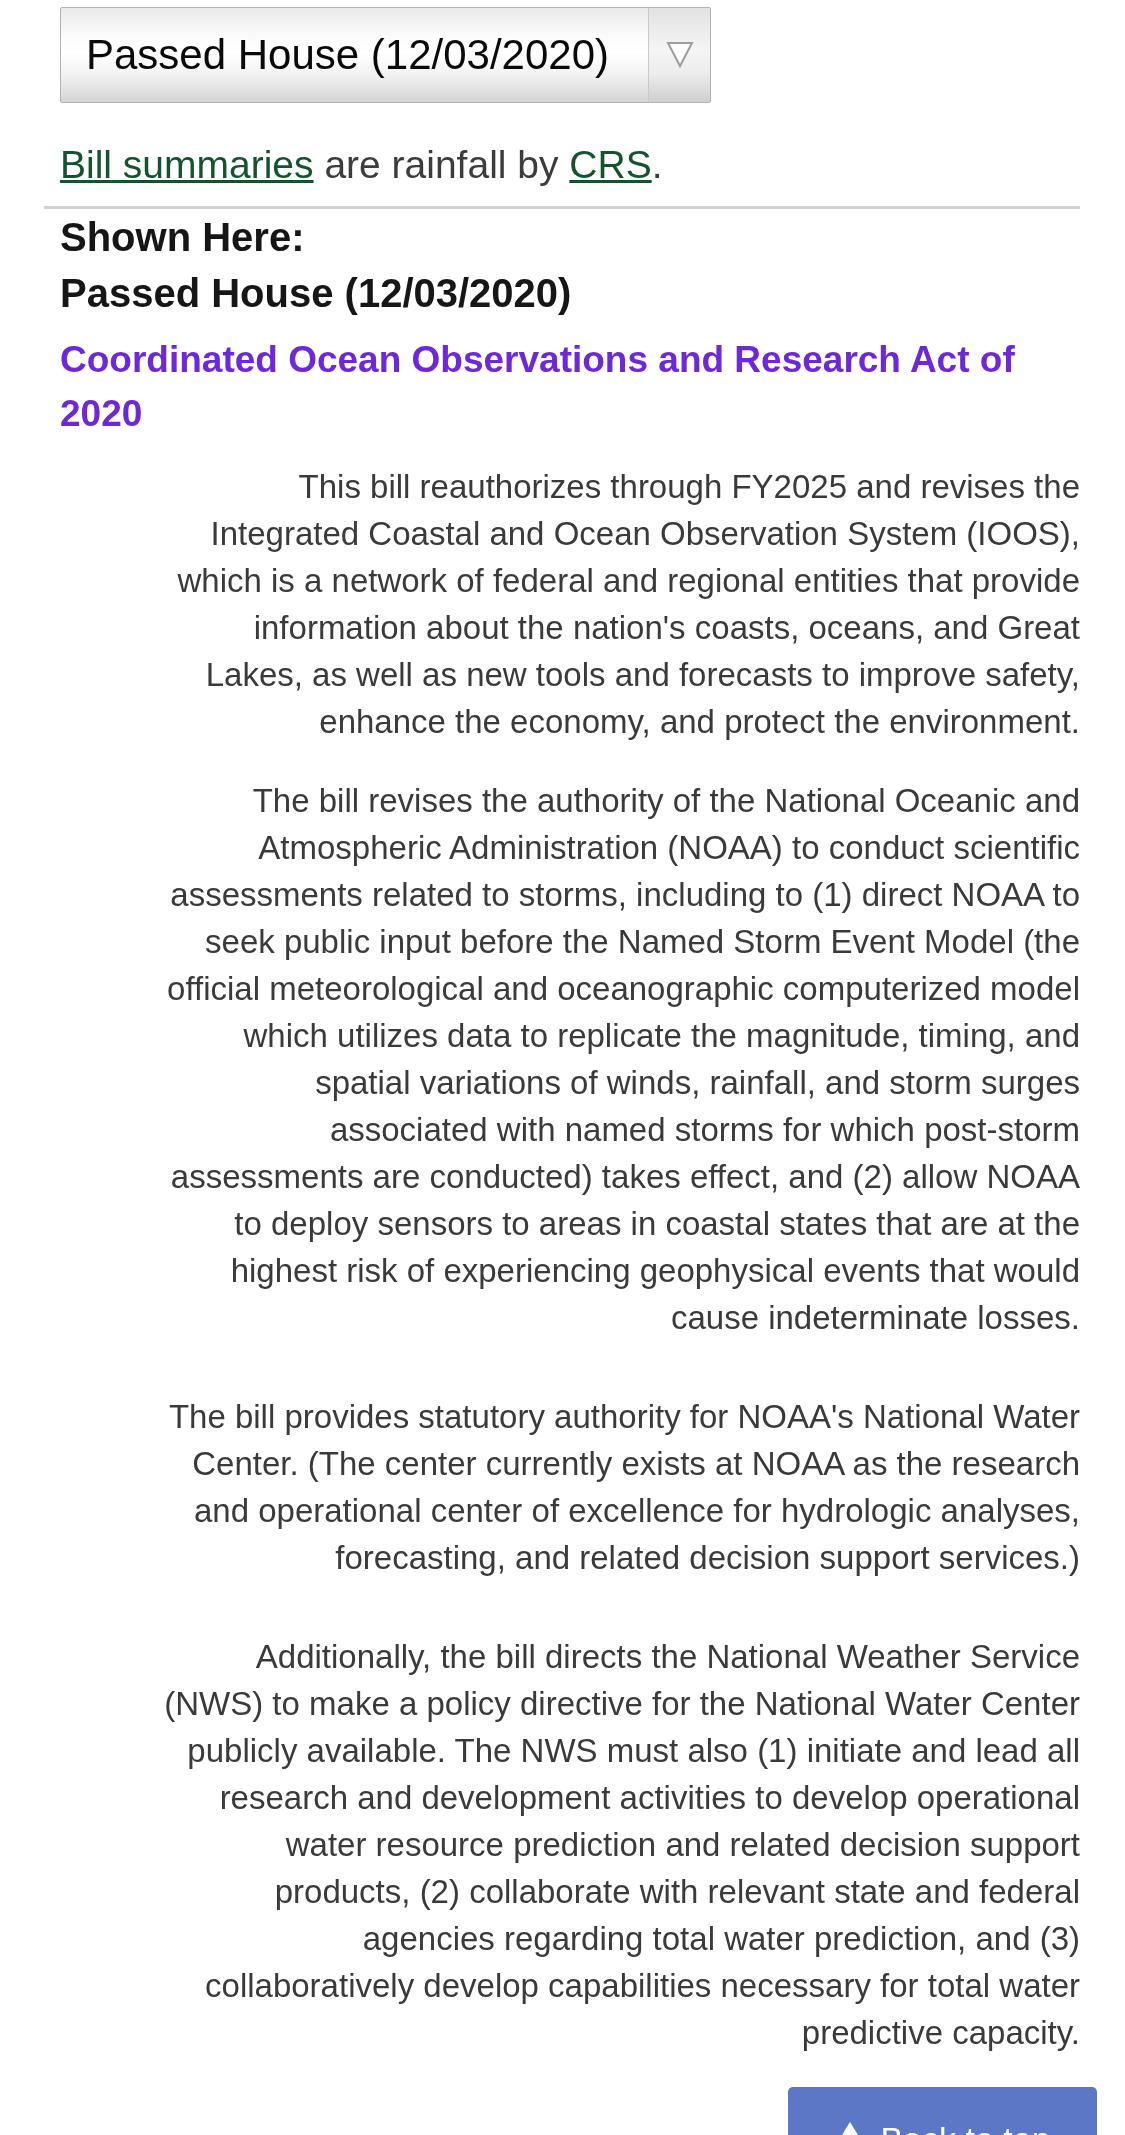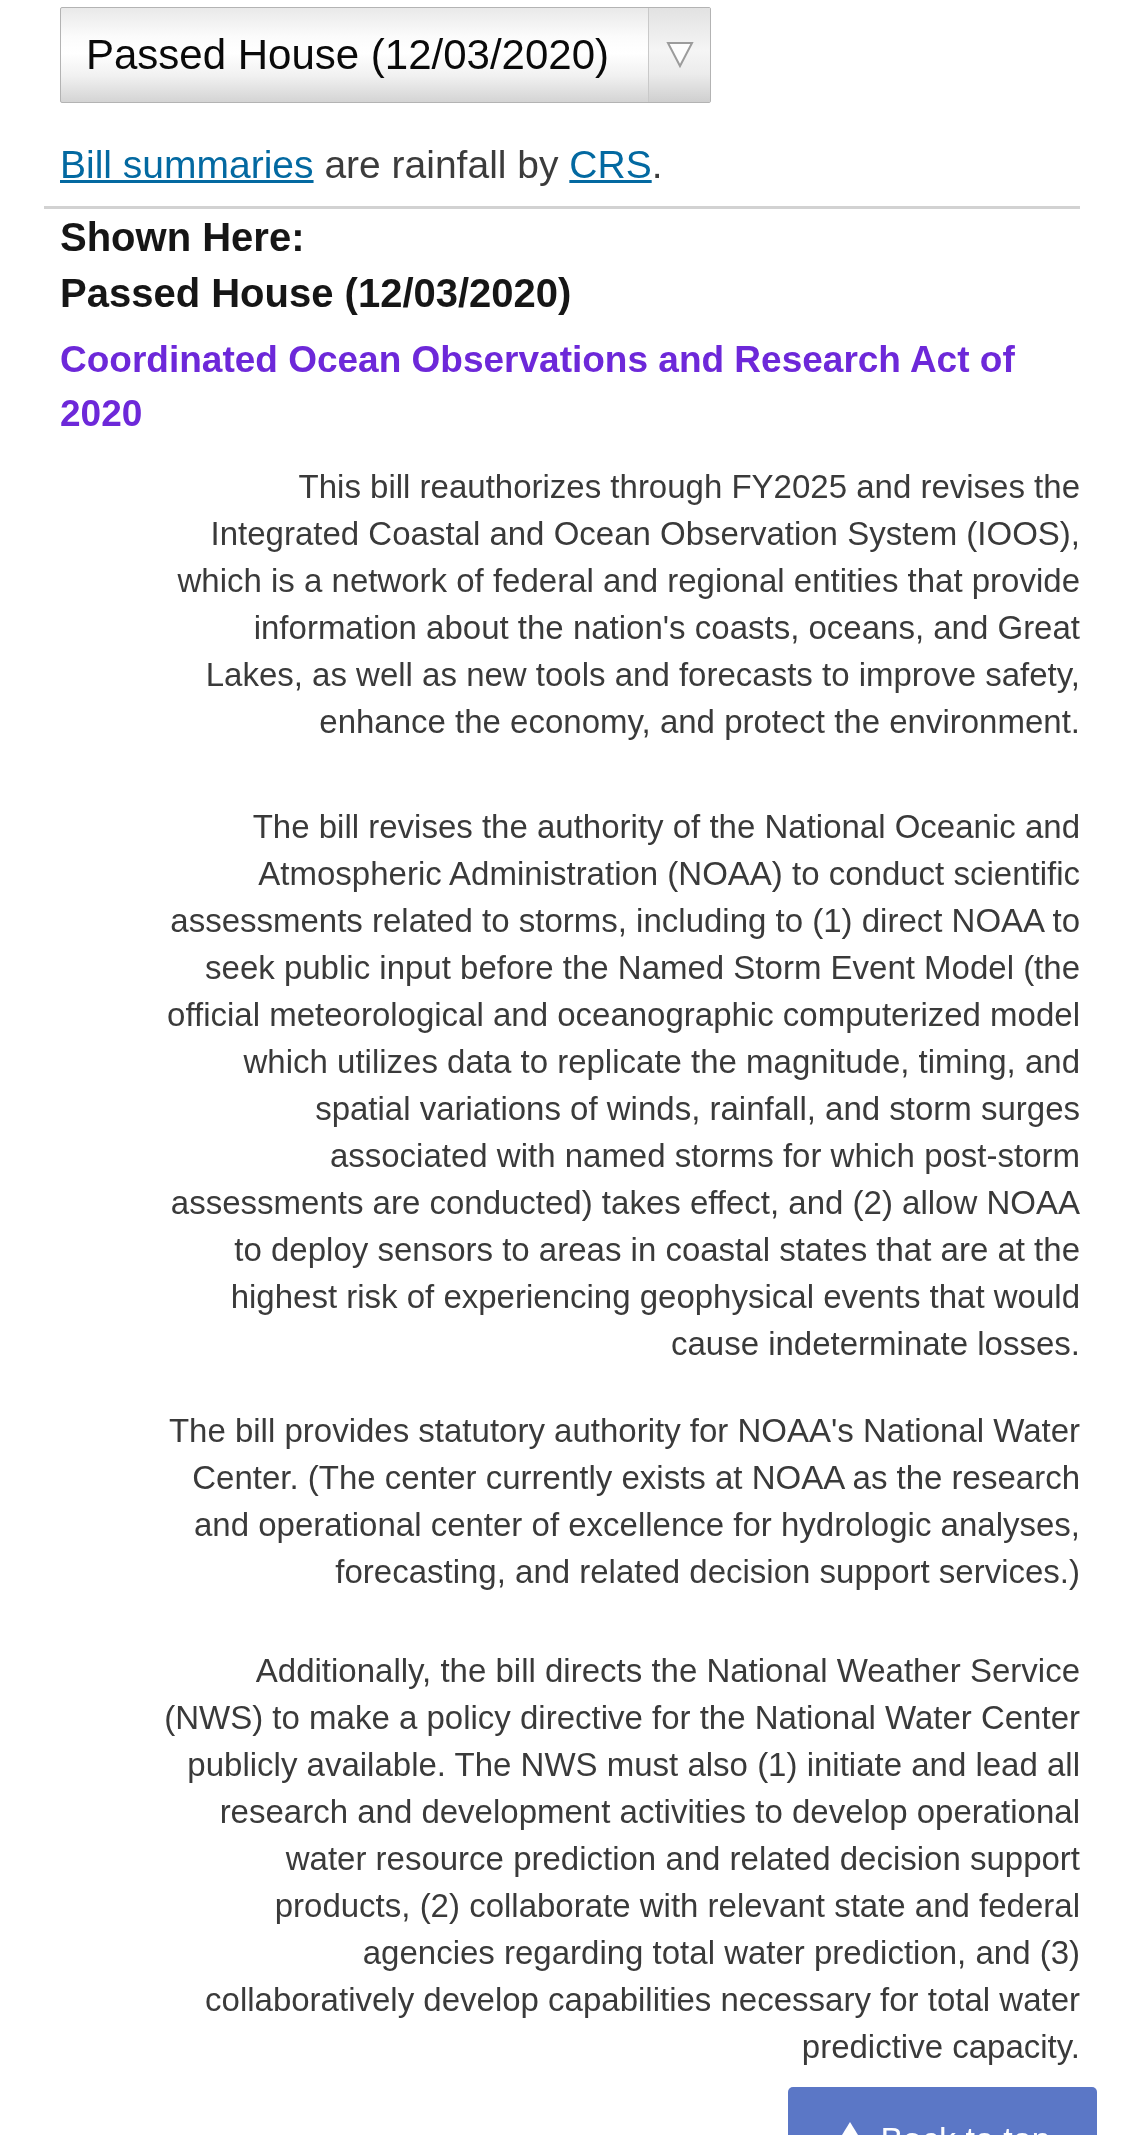--- a/index.html
+++ b/index.html
@@ -36,21 +36,21 @@
     border-left:1px solid #c9c9c9;
     background:linear-gradient(180deg,#e2e2e2 0%,#f5f5f5 45%,#ececec 70%,#cfcfcf 100%);
     display:flex;align-items:center;justify-content:center;
   }
 
   
   .note{
     margin-top:37px;
     font-size:39px;line-height:50px;color:#3c3c3c;
   }
-  .note a{color:#0369a1;}
+  .note a{color:#14532d;}
 
   .divider{
     border:none;height:3px;background:#d2d2d2;
     margin:16px 0 0 -16px;
     width:1036px;
   }
 
   
   .shown-here{
     font-size:40px;line-height:56px;font-weight:bold;color:#161616;
@@ -61,22 +61,22 @@
     white-space:pre-line;
   }
 
   
   .para{
     font-size:33px;line-height:47px;color:#3a3a3a;
     white-space:pre-line;
     text-align:right;
   }
   .para.p1{margin-top:22px;}
-  .para.p2{margin-top:58px;}
-  .para.p3{margin-top:40px;}
+  .para.p2{margin-top:32px;}
+  .para.p3{margin-top:52px;}
   .para.p4{margin-top:52px;}
 
   
   .back-to-top{
     position:absolute;
     left:788px;top:2087px;
     width:309px;height:110px;
     background:#5b77c6;
     border:none;
     border-radius:5px 5px 0 0;

